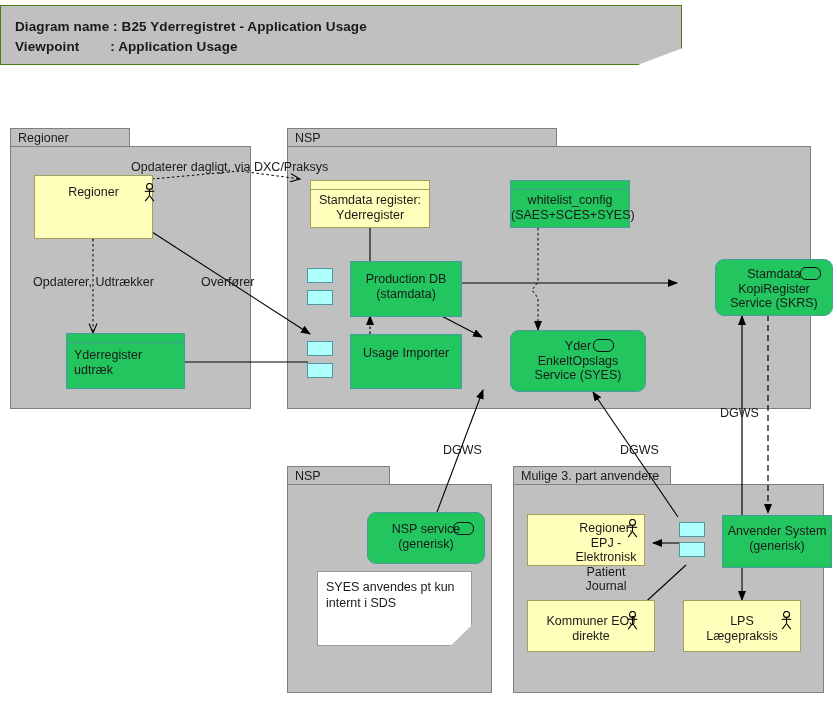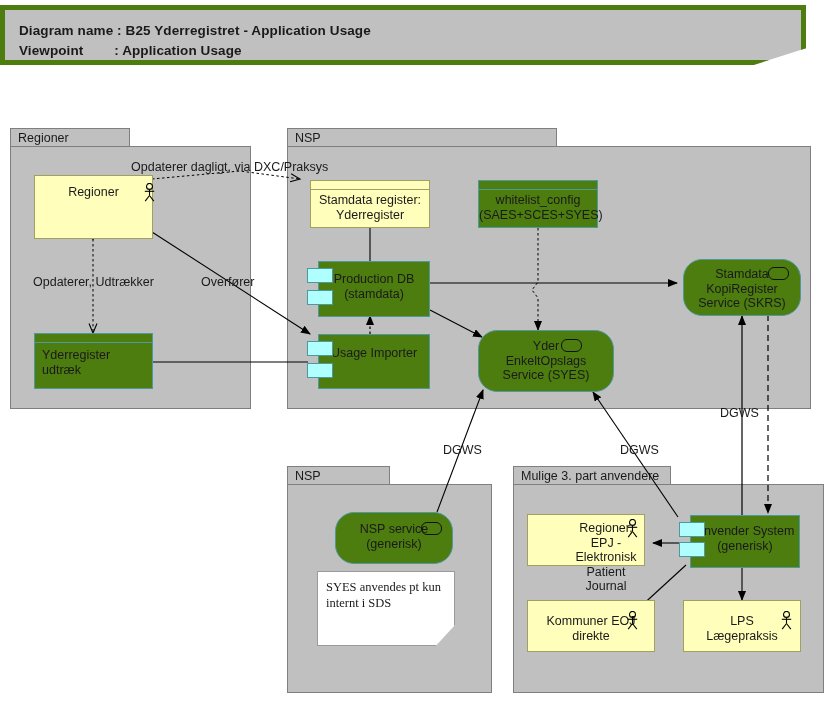--- a/index.html
+++ b/index.html
@@ -3,44 +3,44 @@
 <meta charset="utf-8">
 <style>
   html,body{margin:0;padding:0;background:#ffffff;}
   body{width:837px;height:705px;position:relative;
        font-family:"Liberation Sans","DejaVu Sans",sans-serif;
        font-size:12.5px;color:#1a1a1a;overflow:hidden;}
 
   .abs{position:absolute;box-sizing:border-box;}
 
   
-  .titlebox{left:0;top:5px;width:806px;height:60px;background:#c0c0c0;
-            border:5px solid #4d7c0f;
+  .titlebox{left:0;top:5px;width:682px;height:60px;background:#c0c0c0;
+            border:1px solid #4d7c0f;
             clip-path:polygon(0 0,100% 0,100% 72%,93.5% 100%,0 100%);}
   .titlebox .ln{position:absolute;left:14px;font-weight:bold;font-size:13.5px;
                 white-space:pre;letter-spacing:.1px;}
   .titlebox .ln1{top:13px;}
   .titlebox .ln2{top:33px;}
 
   
   .group{background:#c0c0c0;border:1px solid #7f7f7f;}
   .group-tab{position:absolute;background:#c0c0c0;border:1px solid #7f7f7f;
              border-bottom:none;height:19px;line-height:18px;padding-left:7px;
              font-size:12.5px;color:#1a1a1a;white-space:nowrap;box-sizing:border-box;}
 
   
   .node{border:1px solid #4c9aa0;box-sizing:border-box;}
   .node.yellow{background:#ffffbb;border-color:#a0a060;}
-  .node.cyan{background:#4d7c0f;border-color:#4c9aa0;}
+  .node.cyan{background:#22c55e;border-color:#4c9aa0;margin-left:32px;}
   .node .hdr{height:9px;border-bottom:1px solid currentColor;box-sizing:border-box;}
   .node.yellow .hdr{border-bottom:1px solid #a0a060;}
   .node.cyan .hdr{border-bottom:1px solid #4c9aa0;}
   .lbl{position:absolute;left:0;right:0;text-align:center;line-height:14.5px;
        font-size:12.5px;white-space:pre-line;}
-  .rounded{border-radius:19px;}
+  .rounded{border-radius:9px;}
 
   
   .ctab{position:absolute;width:26px;height:15px;background:#b0ffff;
         border:1px solid #4c9aa0;box-sizing:border-box;}
 
   
   .actor{position:absolute;width:13px;height:19px;}
 
   
   .svcico{position:absolute;width:19px;height:11px;border:1.4px solid #111;
@@ -175,21 +175,21 @@
 Service (SKRS)</div>
   <div class="svcico" style="left:84px;top:7px;"></div>
 </div>
 
 <div class="abs node cyan rounded" style="left:335px;top:512px;width:118px;height:52px;">
   <div class="lbl" style="top:9px;">NSP service
 (generisk)</div>
   <div class="svcico" style="left:85px;top:9px;"></div>
 </div>
 
-<div class="abs note" style="left:317px;top:571px;width:138px;height:75px;font-family:Liberation Serif, serif;">
+<div class="abs note" style="left:317px;top:571px;width:155px;height:75px;">
   <div class="ntxt">SYES anvendes pt kun
 internt i SDS</div>
 </div>
 
 <div class="abs node cyan" style="left:690px;top:515px;width:110px;height:53px;">
   <div class="lbl" style="top:8px;">Anvender System
 (generisk)</div>
 </div>
 <div class="abs ctab" style="left:679px;top:522px;"></div>
 <div class="abs ctab" style="left:679px;top:542px;"></div>

